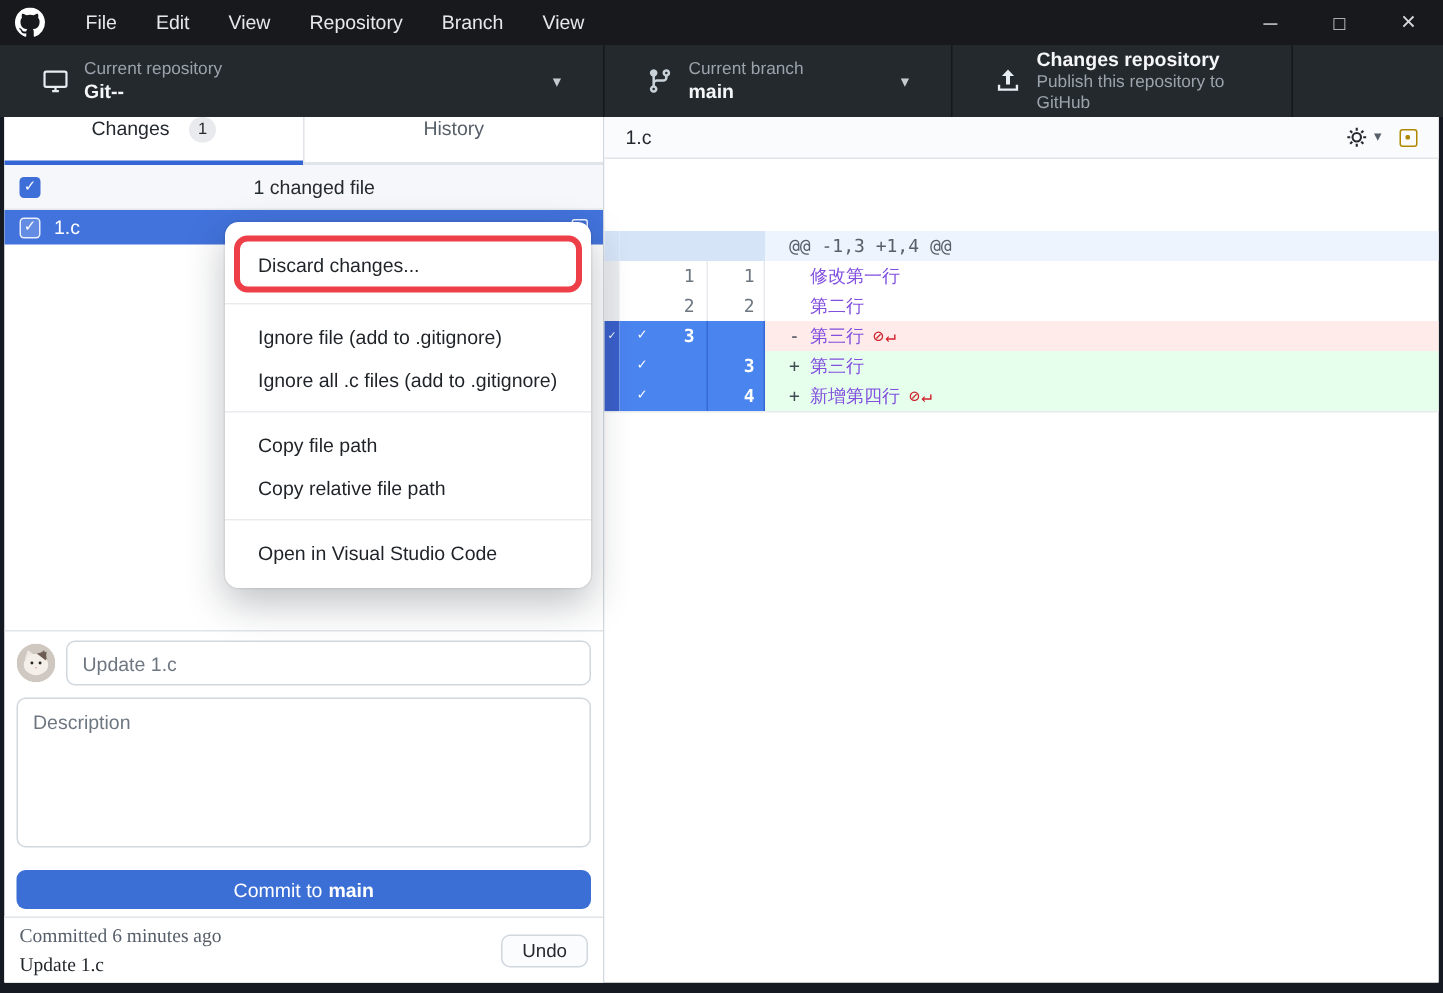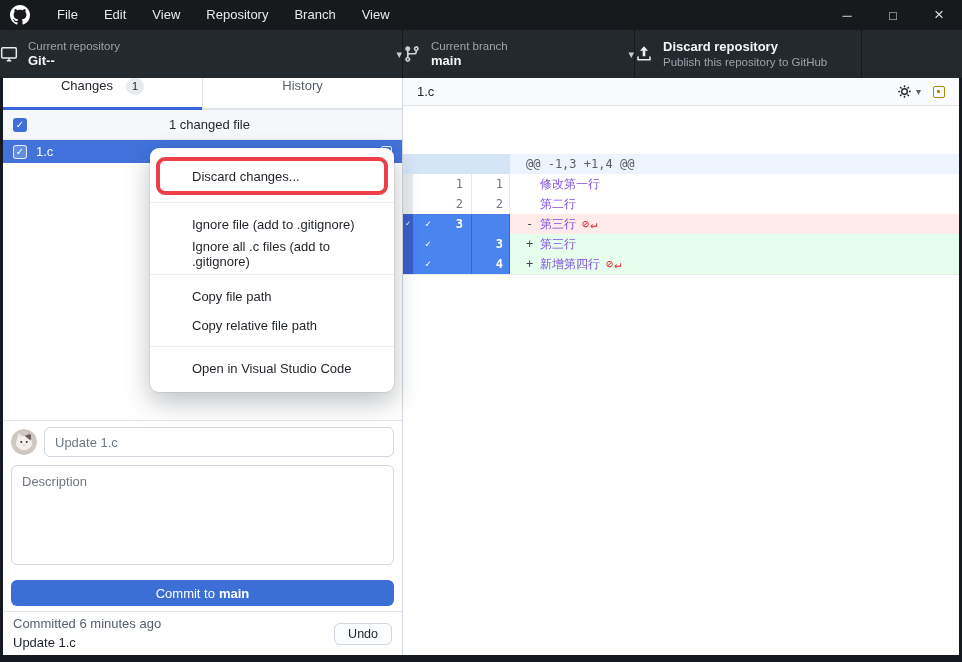--- a/index.html
+++ b/index.html
@@ -13,21 +13,21 @@
   .logo { width:20px; height:20px; margin:0 14px 0 10px; display:flex; align-items:center; }
   .menu-item { padding:0 13px; line-height:30px; font-size:13px; cursor:default; }
   .win-controls { margin-left:auto; display:flex; height:30px; }
   .win-btn { width:46px; height:30px; display:flex; align-items:center; justify-content:center;
              color:#d7dadd; font-size:13px; }
   .win-btn.close { font-size:17px; }
 
   
   .toolbar { position:absolute; left:0; top:30px; width:962px; height:48px; background:#24292e;
              display:flex; color:#f0f3f6; }
-  .tb-section { display:flex; align-items:center; padding:0 0; border-right:1px solid #15181b; position:relative; }
+  .tb-section { display:flex; align-items:center; padding:0 28px; border-right:1px solid #15181b; position:relative; }
   .tb-sec-repo { width:403px; }
   .tb-sec-branch { width:232px; }
   .tb-sec-publish { width:227px; }
   .tb-icon { width:18px; height:18px; margin-right:10px; flex:none; }
   .tb-texts { display:flex; flex-direction:column; line-height:1.25; overflow:hidden; }
   .tb-label { font-size:11.5px; color:#9ba3ab; }
   .tb-value { font-size:13px; font-weight:bold; color:#f4f6f8; }
   .tb-caret { margin-left:auto; color:#c4cad0; font-size:11px; padding-left:8px; }
 
   
@@ -66,21 +66,21 @@
   .desc-input { width:100%; height:100px; margin-top:8px; border:1px solid #d0d7de; border-radius:6px;
                 padding:8px 10px; font-size:13px; font-family:inherit; color:#24292f; resize:none; outline:none; }
   .commit-btn { width:100%; height:26px; margin-top:12px; border:none; border-radius:6px; background:#3b6fd6;
                 color:#fff; font-size:13px; font-family:inherit; display:inline-flex; align-items:center;
                 justify-content:center; gap:4px; cursor:pointer; }
   .commit-btn b { font-weight:bold; }
 
   
   .sb-footer { flex:none; height:44px; margin-top:5px; border-top:1px solid #e1e4e8; display:flex;
                align-items:center; padding:0 10px; background:#fff; }
-  .sb-footer-texts { display:flex; flex-direction:column; line-height:1.45; font-size:13px; }
+  .sb-footer-texts { display:flex; flex-direction:column; line-height:1.45; font-size:13px;font-family:Liberation Serif, serif; }
   .footer-line1 { color:#57606a; }
   .footer-line2 { color:#1f2328; }
   .undo-btn { margin-left:auto; padding:3px 13px; border:1px solid #d0d7de; border-radius:6px;
               background:#fbfcfd; color:#24292f; font-size:12.5px; font-family:inherit; cursor:pointer;text-align:right; }
 
   
   .diff { flex:1; display:flex; flex-direction:column; background:#fff; }
   .diff-header { height:28px; flex:none; background:#fafbfc; border-bottom:1px solid #e1e4e8;
                  display:flex; align-items:center; padding:0 14px; color:#24292f; font-size:13px; }
   .diff-header-right { margin-left:auto; display:flex; align-items:center; gap:6px; }
@@ -107,21 +107,21 @@
   .drow.sel .strip { background:#3a5fc8; }
   .drow.sel .cell-old, .drow.sel .cell-new { background:#4a84ef; color:#fff; font-weight:bold; border-color:#3568d6; }
   .drow.del .cell-code { background:#ffebe9; }
   .drow.add .cell-code { background:#e6ffec; }
   .nnl { color:#d1242f; margin-left:6px; letter-spacing:1px; }
 
   
   .context-menu { position:absolute; left:150px; top:148px; width:244px; background:#fff; border-radius:9px;
                   box-shadow:0 10px 26px rgba(20,30,40,.28), 0 0 0 1px rgba(0,0,0,.06); padding:8px 0 9px;
                   z-index:50; }
-  .menu-entry { height:29px; display:flex; align-items:center; padding:0 22px; font-size:13px; color:#1f2328; cursor:pointer;margin-left:20px; }
+  .menu-entry { height:29px; display:flex; align-items:center; padding:0 22px; font-size:13px; color:#1f2328; cursor:pointer; }
   .danger-box { margin:1px 6px 7px; border:4px solid #ee3e48; border-radius:9px; }
   .danger-box .menu-entry { height:30px; padding:0 12px; }
   .menu-sep { border-top:1px solid #e9ebef; margin:6px 0 7px; }
 </style>
 </head>
 <body>
 
 <div class="app">
 
   <div class="menubar">
@@ -170,21 +170,21 @@
       <span class="tb-caret">▾</span>
     </div>
     <div class="tb-section tb-sec-publish">
       <span class="tb-icon">
         <svg viewBox="0 0 16 16" width="18" height="18" fill="#e6edf3">
             <path d="M8 1.2 11.6 5H9.2v5H6.8V5H4.4L8 1.2z"></path>
             <path d="M2 13.8v-3.6h1.4v2.2h9.2v-2.2H14v3.6H2z"></path>
           </svg>
       </span>
       <span class="tb-texts">
-        <span class="tb-value">Discard repository</span>
+        <span class="tb-value">Changes repository</span>
         <span class="tb-label">Publish this repository to GitHub</span>
       </span>
     </div>
   </div>
 
   <div class="content">
 
     <div class="sidebar">
       <div class="tabs">
         <div class="tab active">

